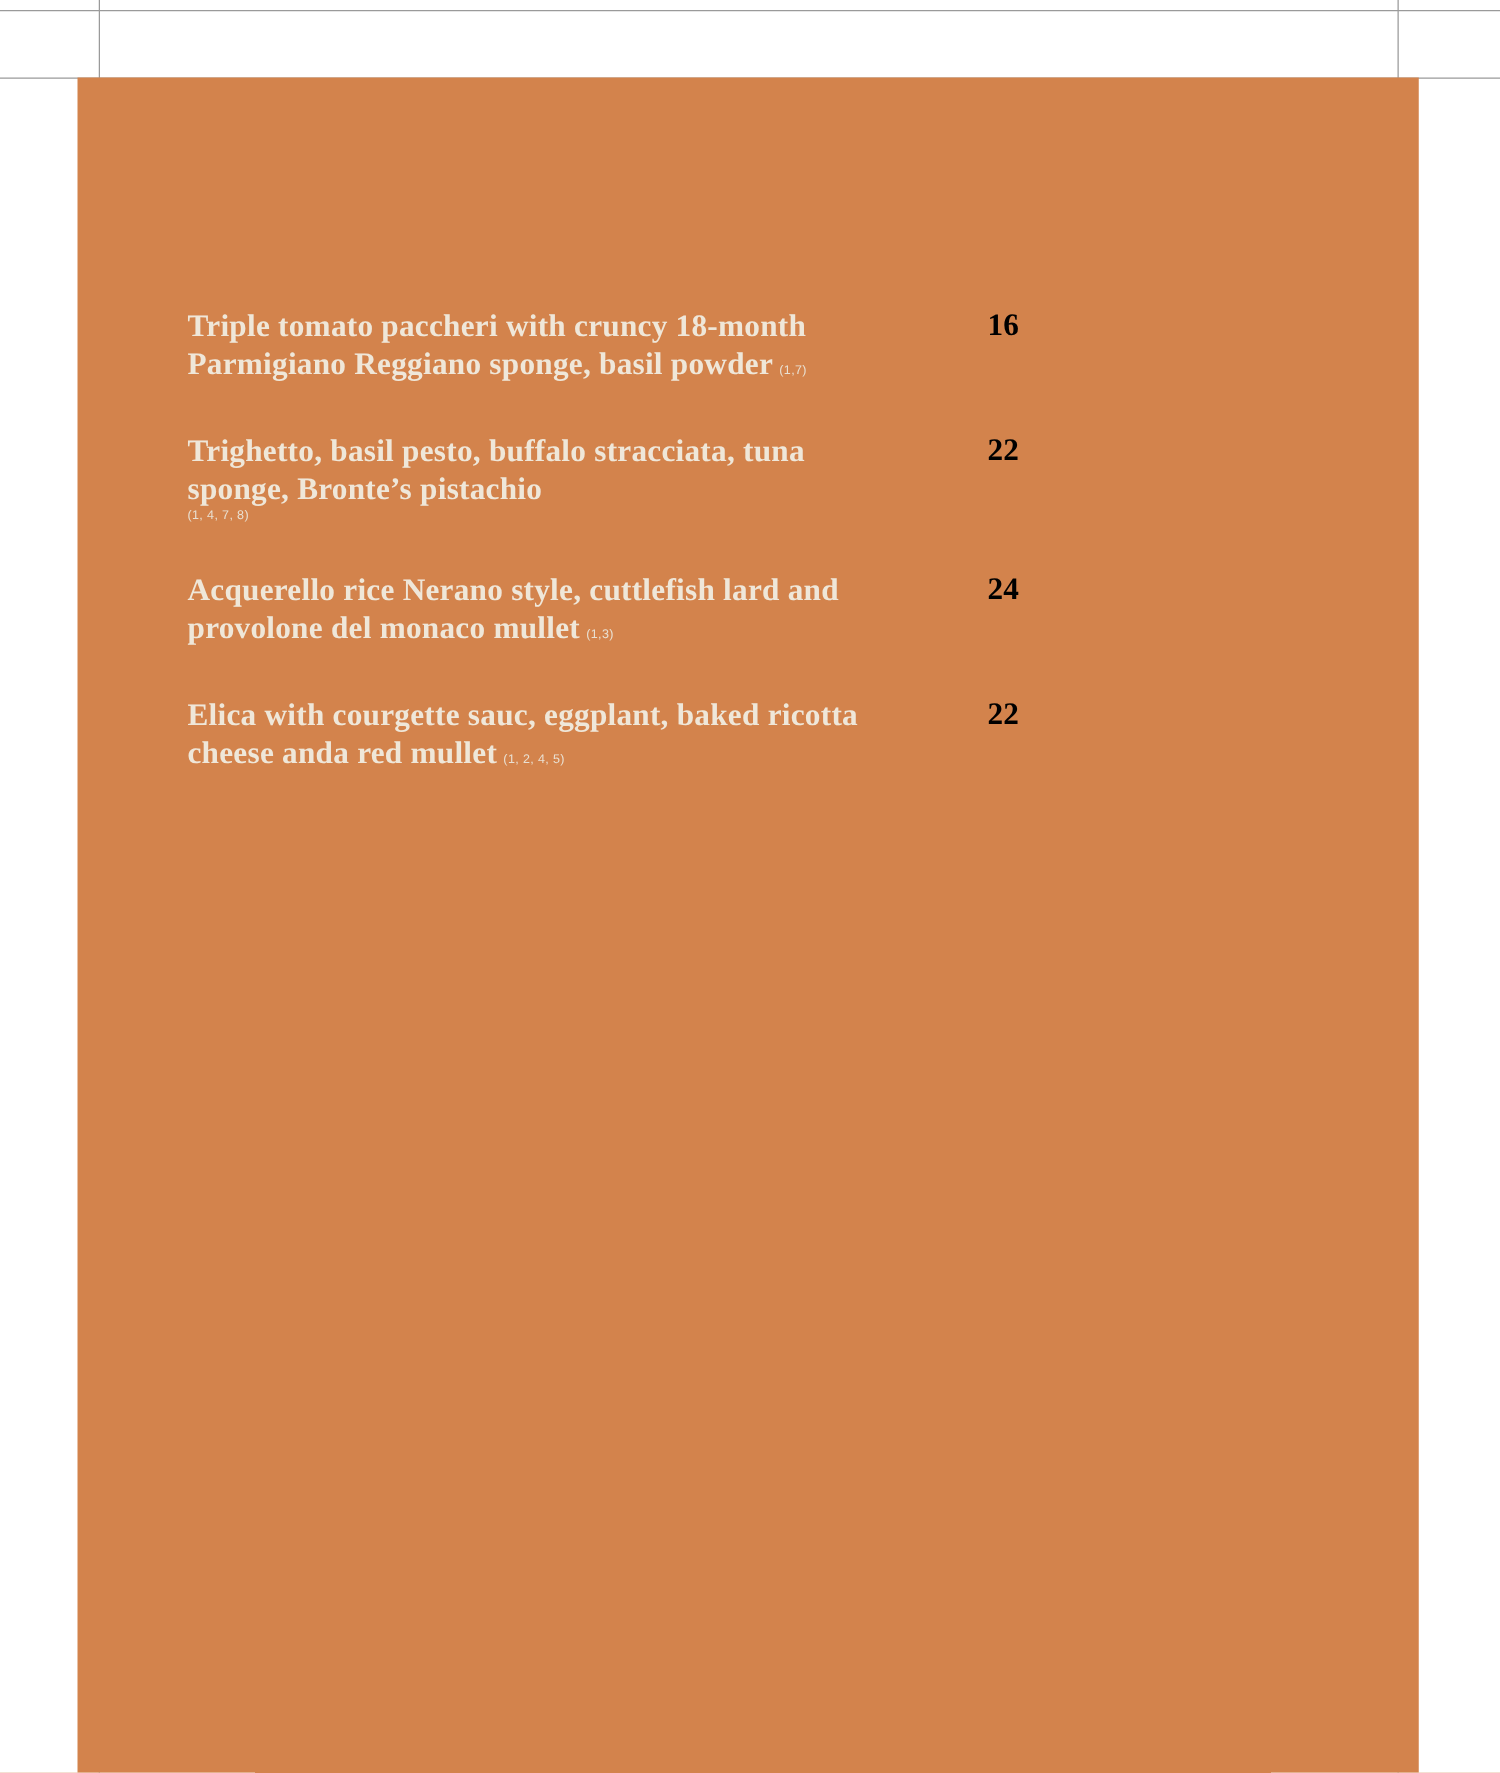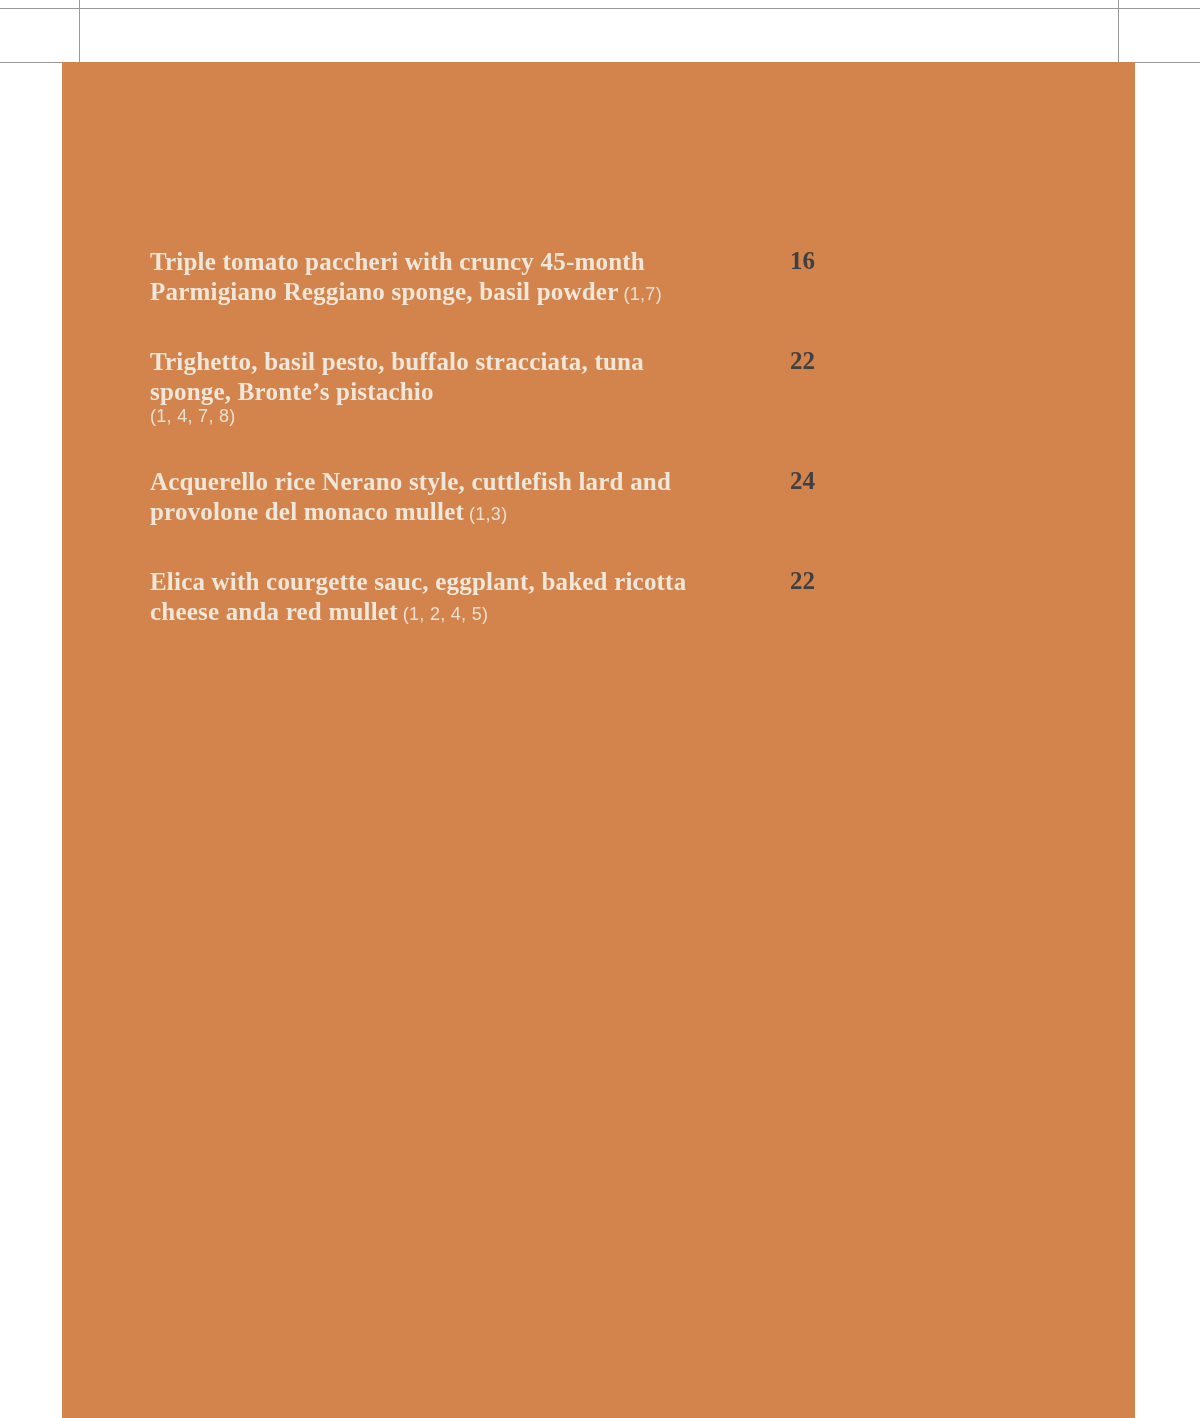--- a/index.html
+++ b/index.html
@@ -67,62 +67,62 @@
     font-weight: bold;
     font-size: 25px;
     line-height: 1.2;
     color: #efe7d9;
     letter-spacing: 0.2px;
   }
 
   .allergens {
     font-family: "Liberation Sans", sans-serif;
     font-weight: normal;
-    font-size: 18px;
+    font-size: 10px;
     color: #e9e0d2;
     letter-spacing: 0.3px;
   }
 
   .allergens.inline {
     display: inline;
     padding-left: 5px;
   }
 
   .allergens.below {
     display: block;
     margin-top: 0px;
     line-height: 1.1;
   }
 
   .item-price {
     font-family: "Liberation Serif", serif;
     font-weight: bold;
     font-size: 25px;
-    color: #404040;
+    color: #000000;
     min-width: 60px;
     text-align: left;
     margin-left: 60px;
     padding-top: 0px;
   }
 </style>
 </head>
 <body>
 
 <div class="crop-line crop-h" style="top:8px;"></div>
 <div class="crop-line crop-h" style="top:62px;"></div>
 <div class="crop-line crop-v" style="left:79px;"></div>
 <div class="crop-line crop-v" style="left:1118px;"></div>
 
 <div class="page">
   <div class="menu-list">
 
     <div class="menu-item">
       <div class="item-row">
         <div class="item-text">
-          <div class="item-name"><span>Triple tomato paccheri with cruncy 45-month Parmigiano Reggiano sponge, basil powder</span><span class="allergens inline">(1,7)</span></div>
+          <div class="item-name"><span>Triple tomato paccheri with cruncy 18-month Parmigiano Reggiano sponge, basil powder</span><span class="allergens inline">(1,7)</span></div>
         </div>
         <div class="item-price">16</div>
       </div>
     </div>
 
     <div class="menu-item">
       <div class="item-row">
         <div class="item-text">
           <div class="item-name"><span>Trighetto, basil pesto, buffalo stracciata, tuna sponge, Bronte’s pistachio</span></div>
           <span class="allergens below">(1, 4, 7, 8)</span>

